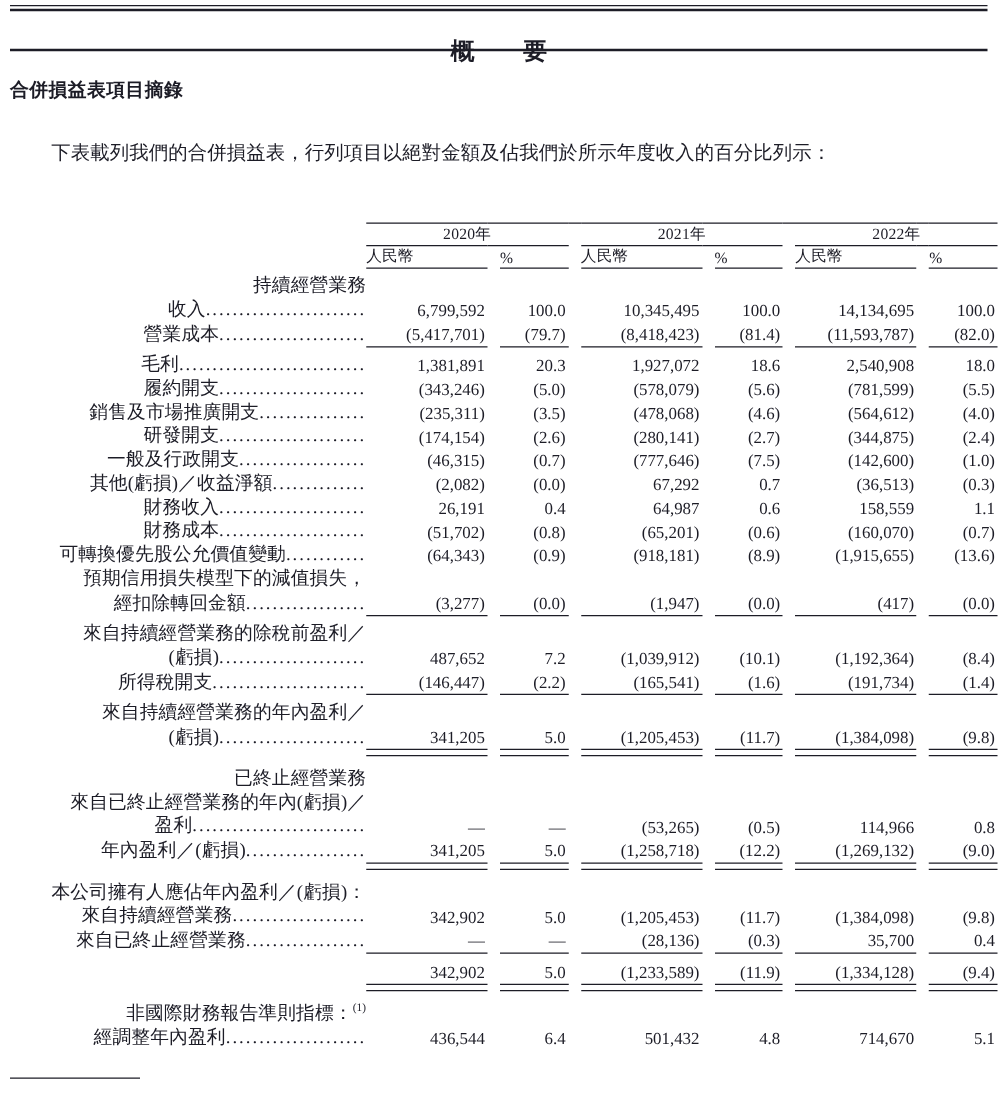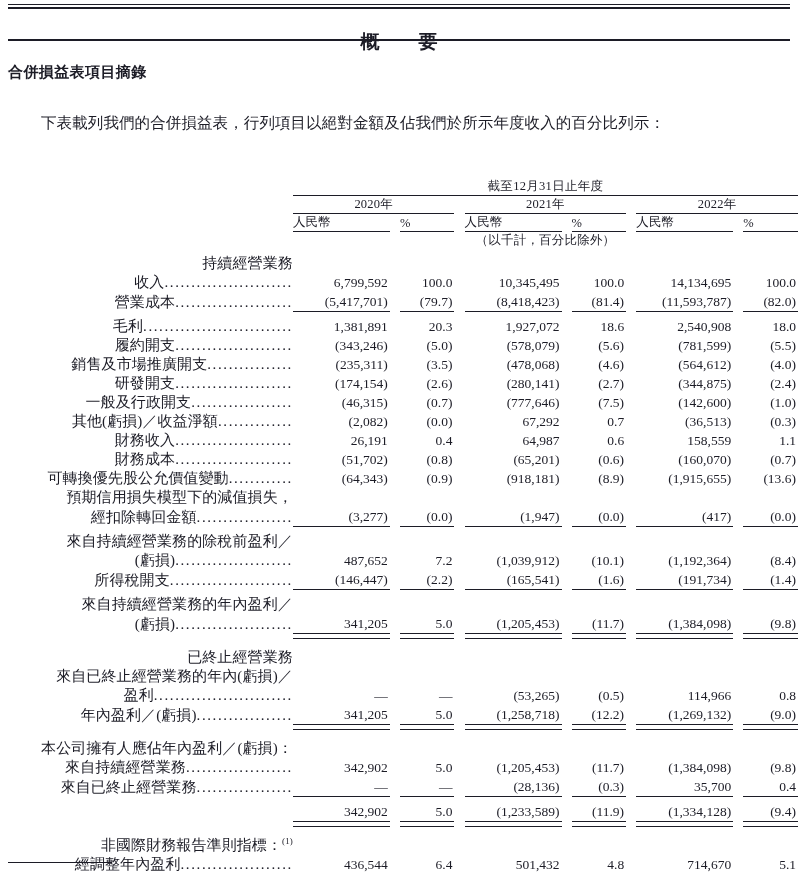--- a/index.html
+++ b/index.html
@@ -205,24 +205,20 @@
         <col class="c-rmb">
           <col class="c-gap">
           <col class="c-pct">
           <col class="c-gap2">
         <col class="c-rmb">
           <col class="c-gap">
           <col class="c-pct">
       </colgroup>
 
       <tbody>
-          <tr>
-        <td></td>
-        <td class="h-period" colspan="11">截至12月31日止年度</td>
-      </tr>
       <tr>
         <td></td>
         <td class="rule-period" colspan="11"></td>
       </tr>
 
       <tr>
         <td></td>
         <td class="h-year" colspan="3">2020年</td>
         <td></td>
         <td class="h-year" colspan="3">2021年</td>
@@ -260,24 +256,20 @@
             <td></td>
         <td class="rule-unit"></td>
             <td></td>
             <td class="rule-unit"></td>
             <td></td>
         <td class="rule-unit"></td>
             <td></td>
             <td class="rule-unit"></td>
       </tr>
 
-      <tr>
-        <td></td>
-        <td class="h-note" colspan="11">（以千計，百分比除外）</td>
-      </tr>
       <tr class="gaprow-sm">
             <td colspan="12"></td>
           </tr>
 
       <tr class="row">
         <td class="lbl b">持續經營業務</td>
         <td class="num"></td>
             <td></td>
             <td class="num"></td>
             <td></td>

